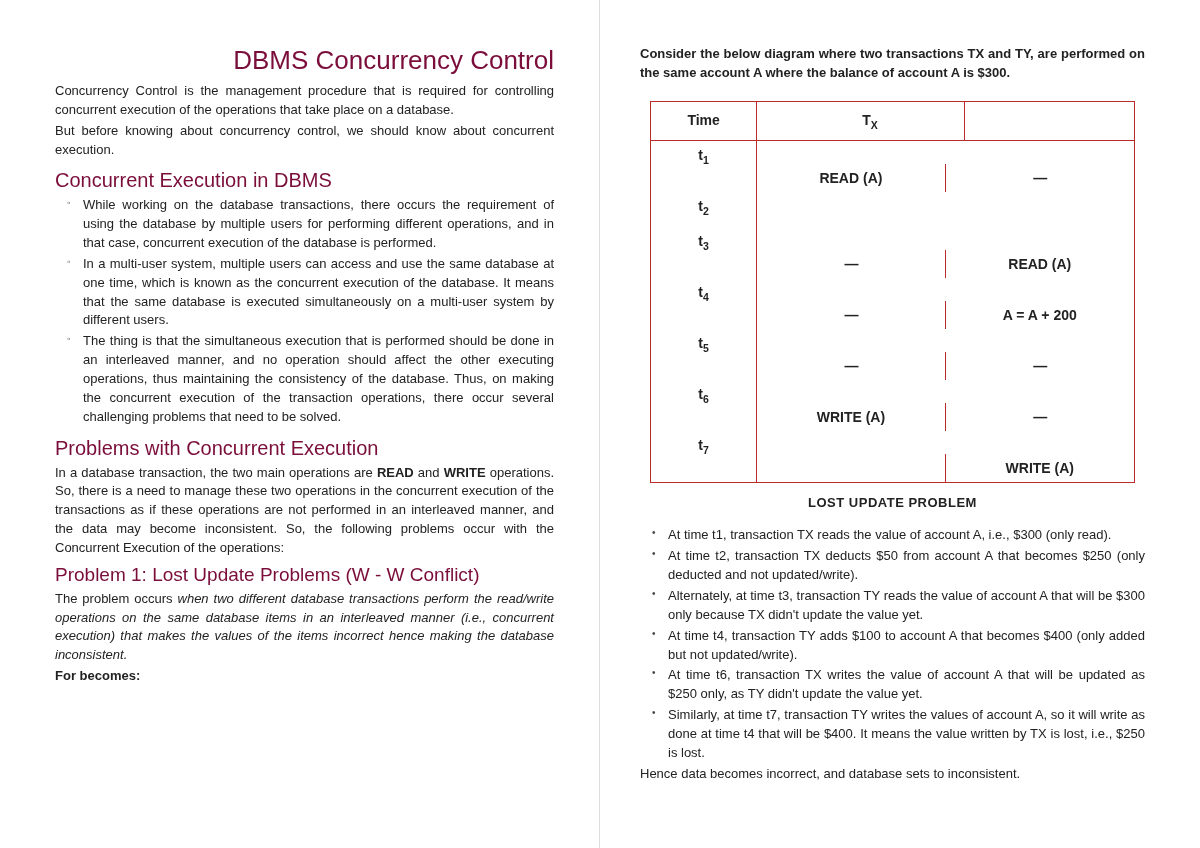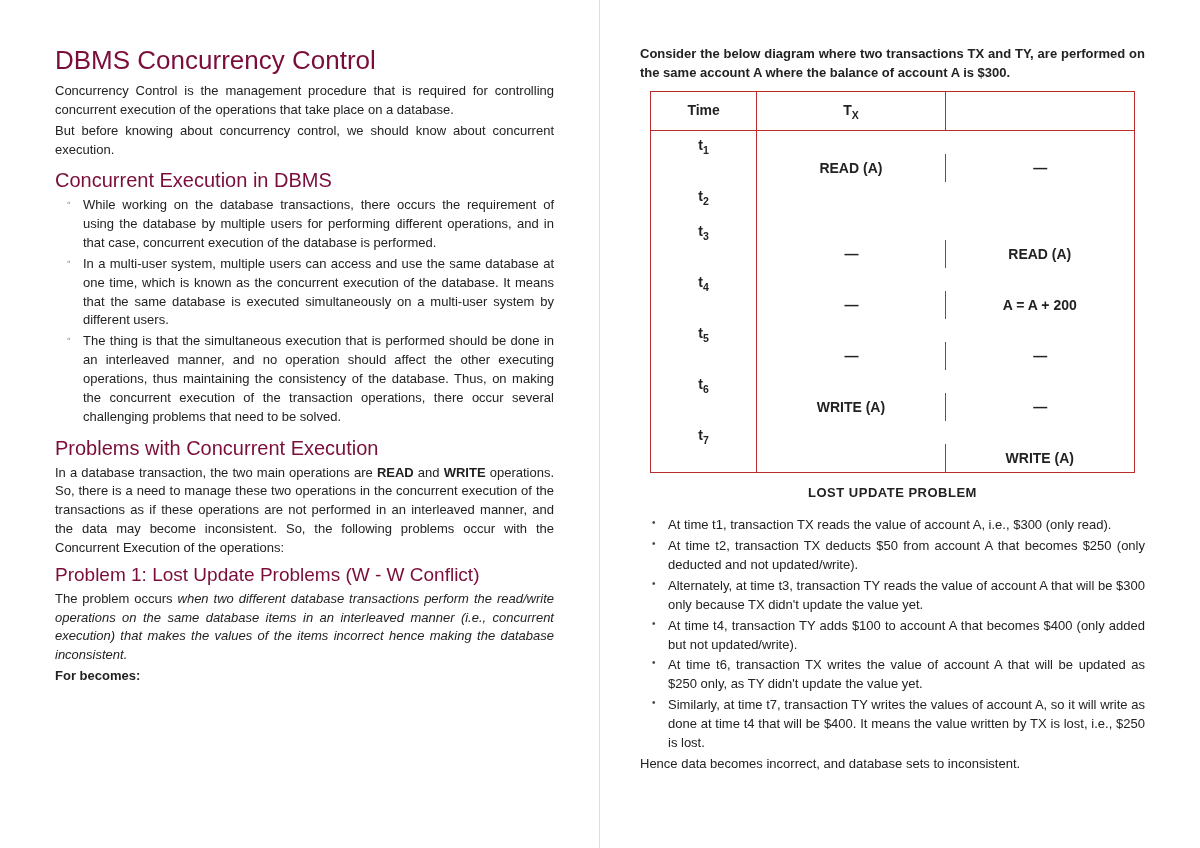--- a/index.html
+++ b/index.html
@@ -17,20 +17,21 @@
     padding: 45px 45px 20px 55px;
     position: relative;
   }
   .col-left { border-right: 1px solid #ddd; }
   .col-right { padding-left: 40px; padding-right: 55px; }
   h1 {
     color: #7a0d3a;
     font-size: 26px;
     font-weight: normal;
     margin-bottom: 6px;
+    text-align: right;
   }
   h2 {
     color: #7a0d3a;
     font-size: 20px;
     font-weight: normal;
     margin-top: 10px;
     margin-bottom: 4px;
   }
   h3 {
     color: #7a0d3a;
@@ -51,31 +52,31 @@
     content: "◦";
     position: absolute;
     left: -16px;
     top: 0;
     font-size: 10px;
     color: #444;
   }
   ul.dots li::before { content: "•"; font-size: 10px; }
   .bold { font-weight: bold; }
   .italic { font-style: italic; }
-  .intro-right { font-weight: bold; text-align: justify; line-height: 1.45; margin-bottom: 8px; }
+  .intro-right { font-weight: bold; text-align: justify; line-height: 1.45; margin-bottom: 18px; }
 
   
   .tbl {
     border: 1.5px solid #ba2b2b;
     margin: 0 10px 12px 10px;
   }
   .tbl-head, .tbl-row {
     display: flex;
   }
-  .tbl-head { border-bottom: 1.5px solid #ba2b2b; }
+  .tbl-head { border-bottom: 1.5px solid #ba2b2b; gap: 19px; }
   .tbl-cell {
     text-align: center;
     padding: 10px 4px;
     font-size: 14px;
   }
   .tbl-row .tbl-cell { padding: 6px 4px; }
   .c-time { width: 22%; border-right: 1.5px solid #ba2b2b; font-weight: bold; }
   .c-tx   { width: 39%; border-right: 1.5px solid #ba2b2b; font-weight: bold; }
   .c-ty   { width: 39%; font-weight: bold; }
   .tbl-row .c-time { font-weight: bold; }

